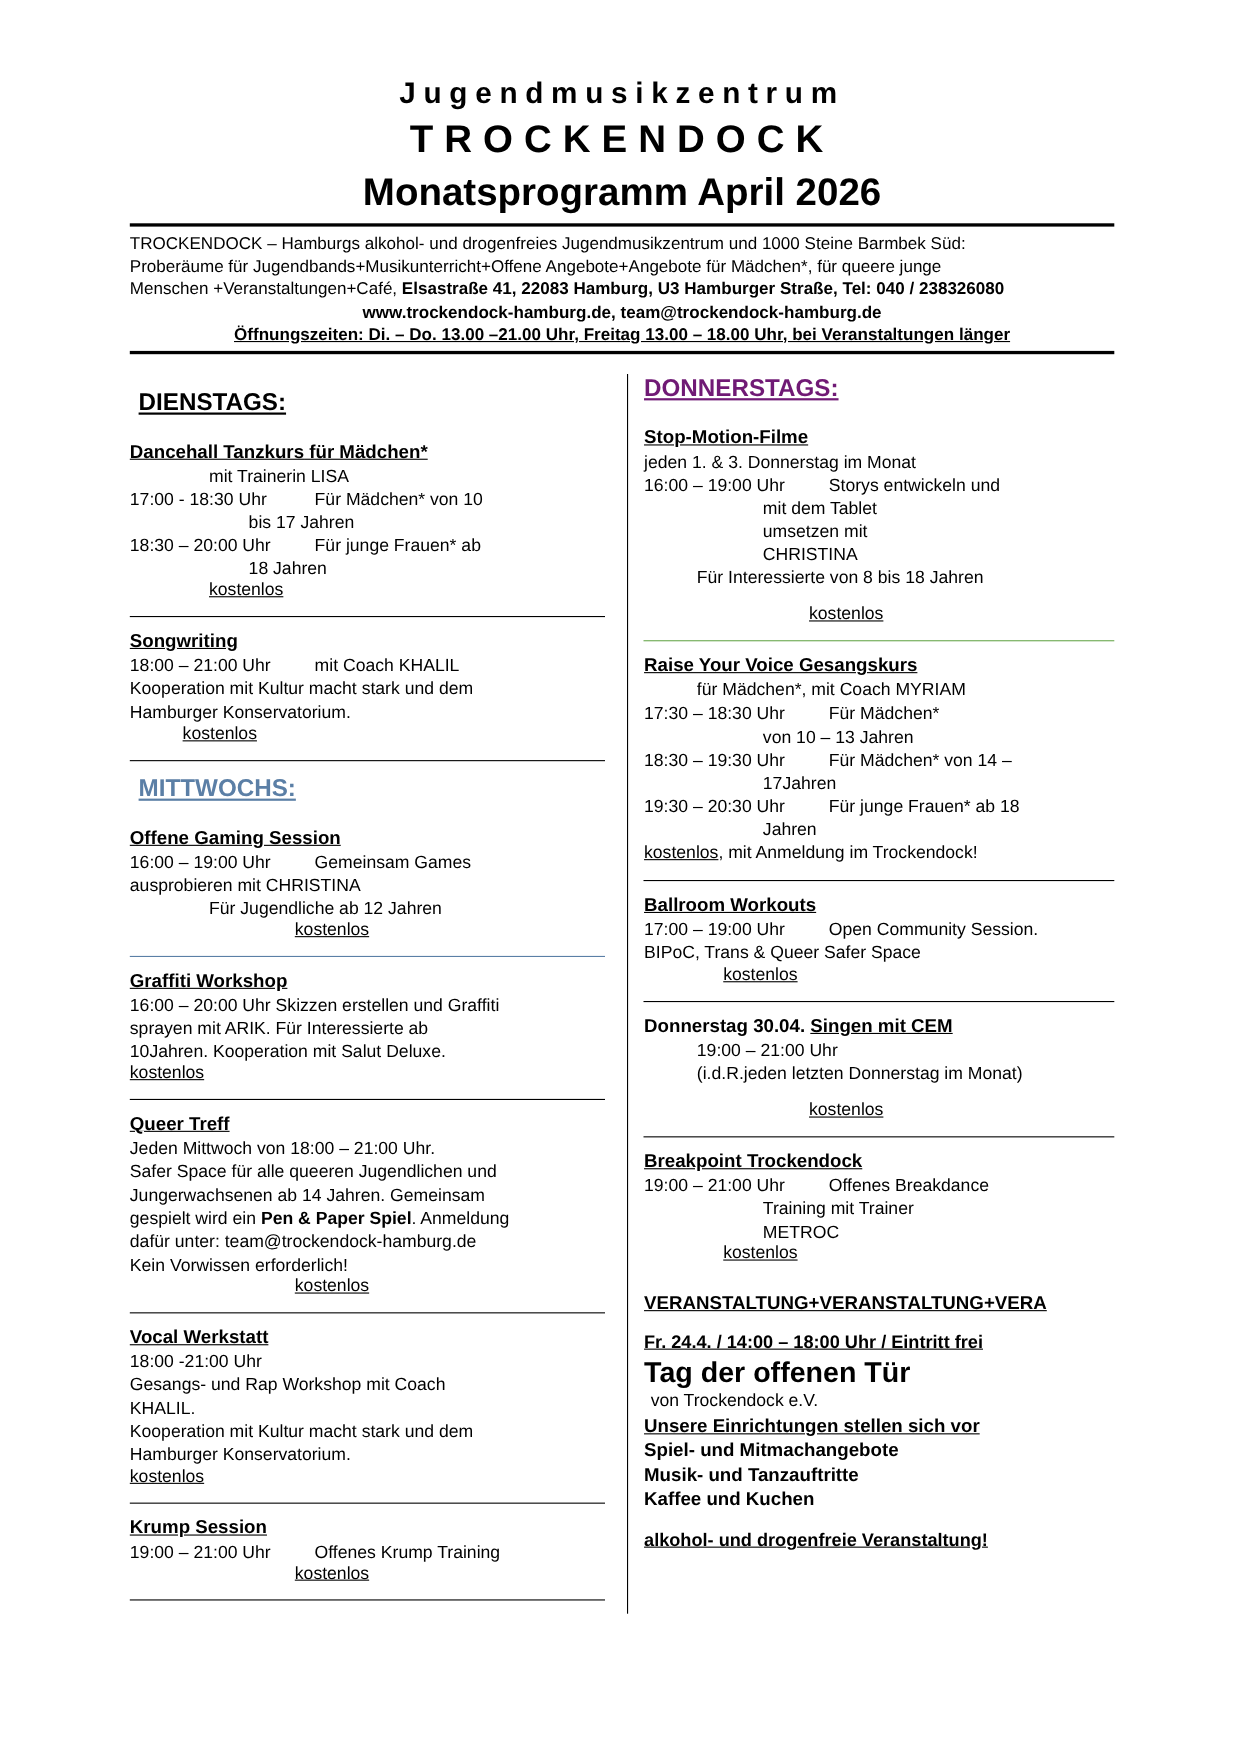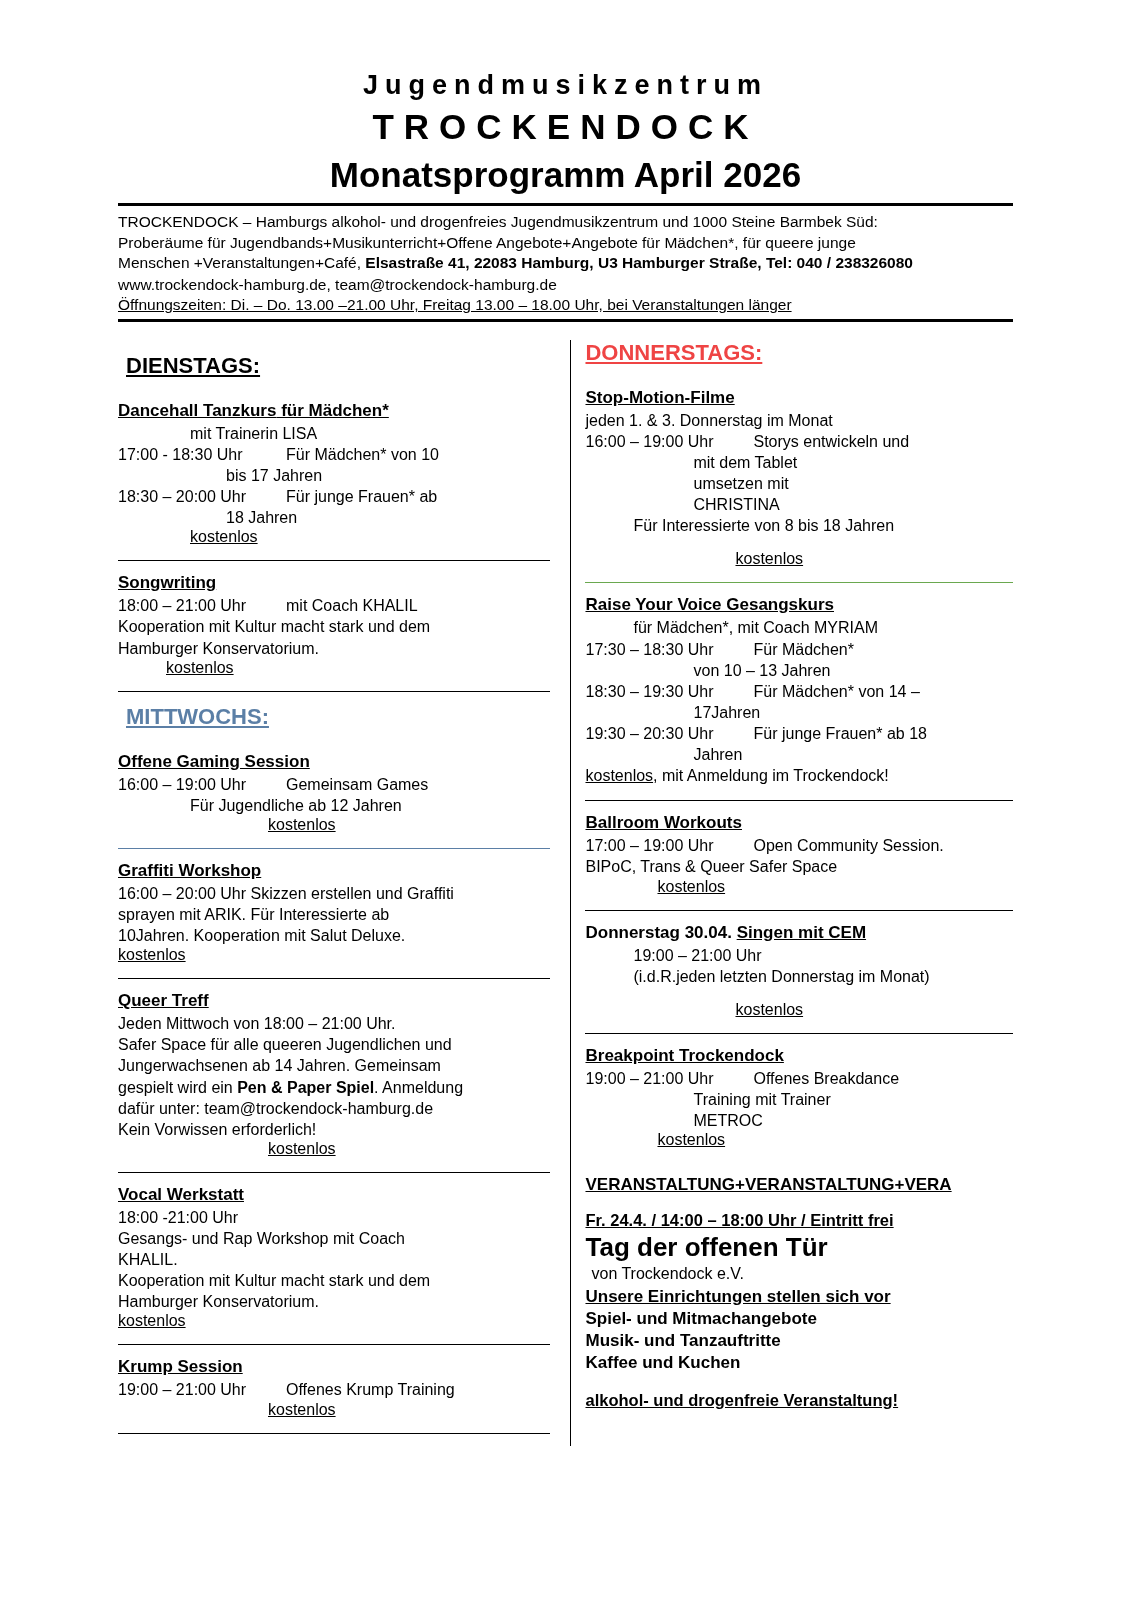--- a/index.html
+++ b/index.html
@@ -50,22 +50,22 @@
     border-top: 3px solid #000;
     margin: 0 0 6px 0;
   }
   .intro {
     font-size: 15.5px;
     line-height: 1.33;
     margin: 0;
   }
   .intro .b { font-weight: bold; }
   .intro-center {
-    text-align: left;
-    font-weight: normal;
+    text-align: center;
+    font-weight: bold;
     font-size: 15.5px;
     margin-top: 2px;
   }
   .intro-center.u { text-decoration: underline; }
   .rule-thick2 {
     border-top: 3px solid #000;
     margin: 5px 0 0 0;
   }
 
   
@@ -92,21 +92,21 @@
 
   
   .day-heading {
     font-size: 22px;
     font-weight: bold;
     text-decoration: underline;
     margin: 0 0 22px 0;
   }
   .day-dienstags { color: #000000; padding-left: 8px; margin-top: 13px; }
   .day-mittwochs { color: #5b7fa6; padding-left: 8px; }
-  .day-donnerstags { color: #ef4444; padding-left: 0px; }
+  .day-donnerstags { color: #701a75; padding-left: 0px; }
 
   .block { margin-bottom: 14px; }
   .b-title {
     font-size: 17px;
     font-weight: bold;
     text-decoration: underline;
     margin: 0 0 2px 0;
   }
   .line {
     font-size: 16px;
@@ -243,20 +243,21 @@
       <div class="sep"></div>
 
       <div class="day-heading day-mittwochs">MITTWOCHS:</div>
 
       <div class="block">
         <div class="b-title">Offene Gaming Session</div>
         <div class="row">
           <span class="t">16:00 – 19:00 Uhr</span>
           <span class="d">Gemeinsam Games</span>
         </div>
+        <p class="line">ausprobieren mit CHRISTINA</p>
         <p class="line indent-2">Für Jugendliche ab 12 Jahren</p>
         <p class="kostenlos indent-4">kostenlos</p>
       </div>
 
       <div class="sep-blue"></div>
 
       <div class="block">
         <div class="b-title">Graffiti Workshop</div>
         <p class="line">16:00 – 20:00 Uhr Skizzen erstellen und Graffiti</p>
         <p class="line">sprayen mit ARIK. Für Interessierte ab</p>

